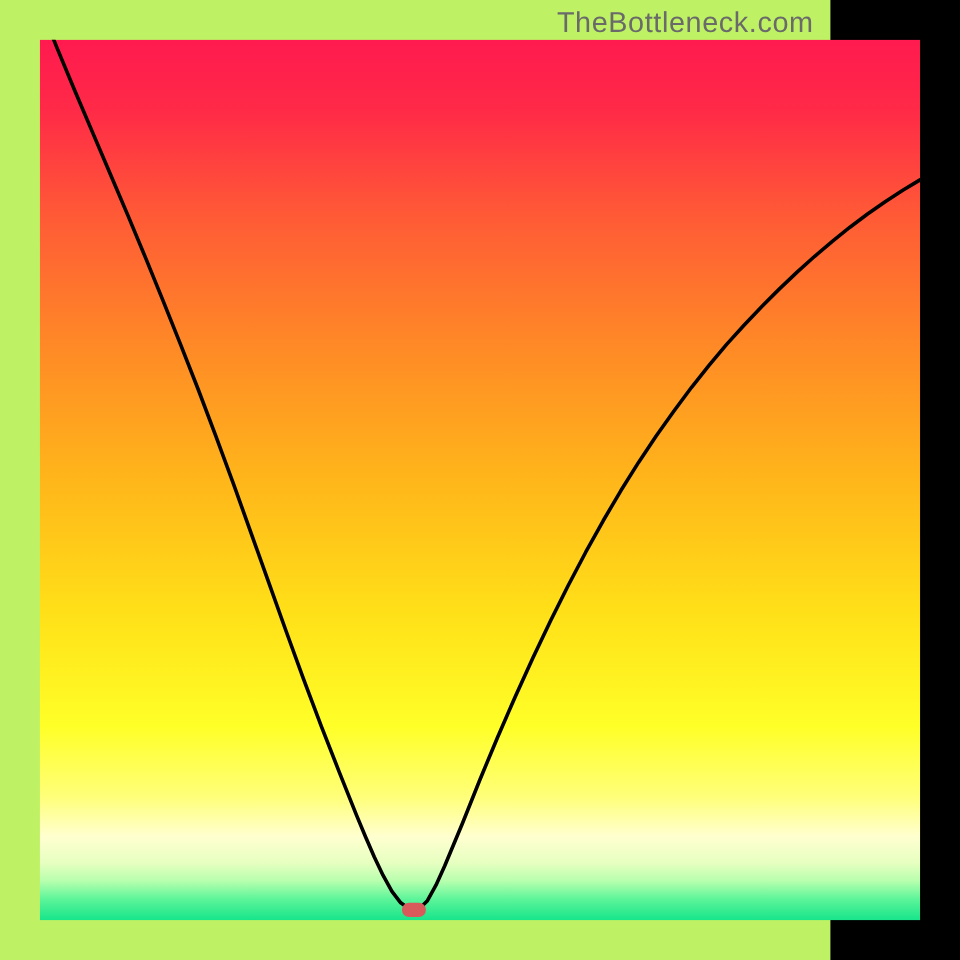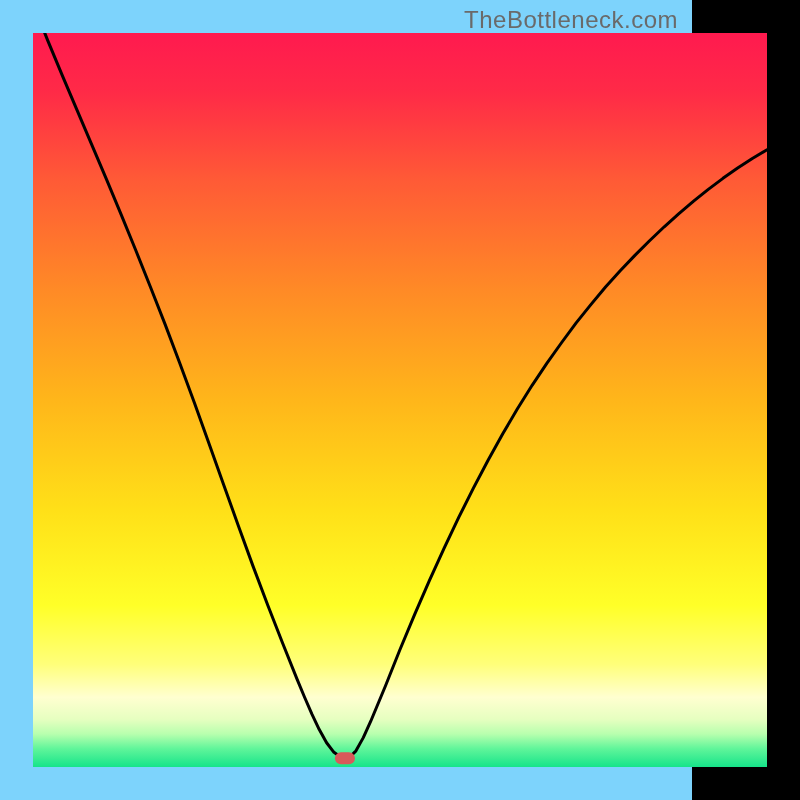--- a/index.html
+++ b/index.html
@@ -8,21 +8,21 @@
     width: 800px;
     height: 800px;
     background: #000;
     overflow: hidden;
     font-family: Arial, Helvetica, sans-serif;
   }
   .frame {
     position: relative;
     width: 692px;
     height: 800px;
-    background: #7dd3fc;
+    background: #bef264;
   }
   .watermark {
     position: absolute;
     top: 6px;
     right: 14px;
     color: #6a6a6a;
     font-size: 24px;
     letter-spacing: 0.5px;
     font-weight: 500;
     z-index: 10;

